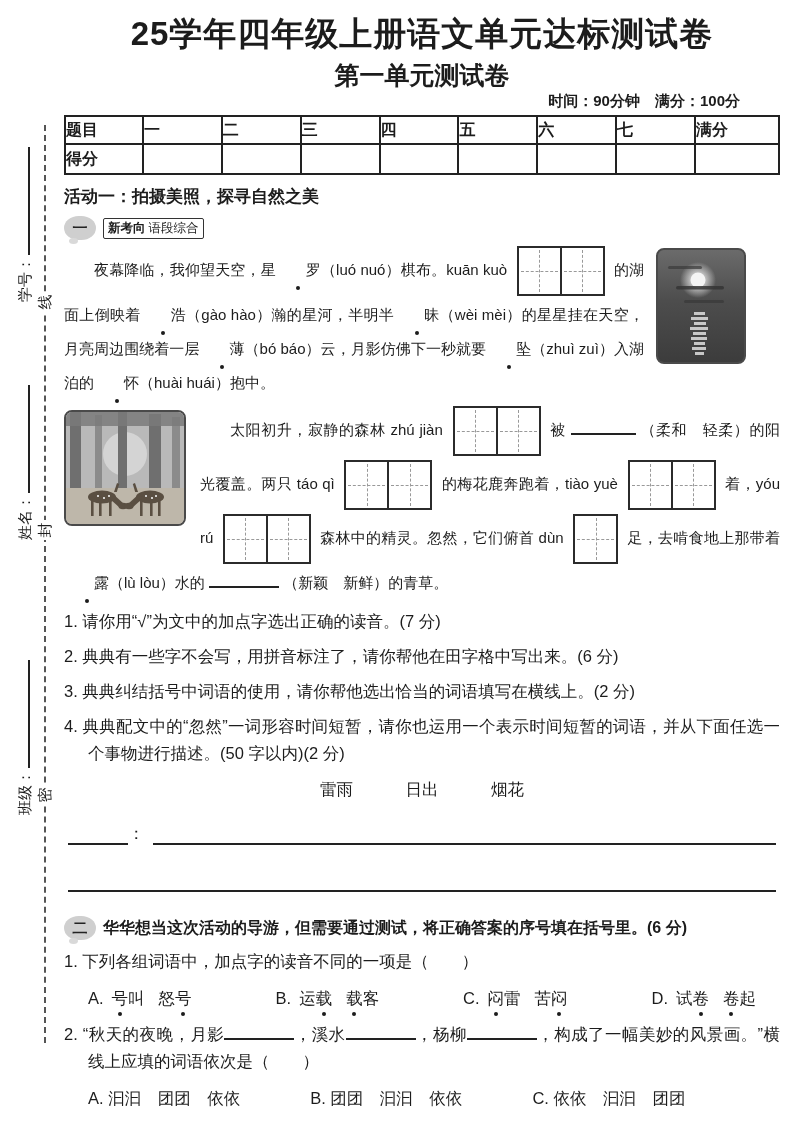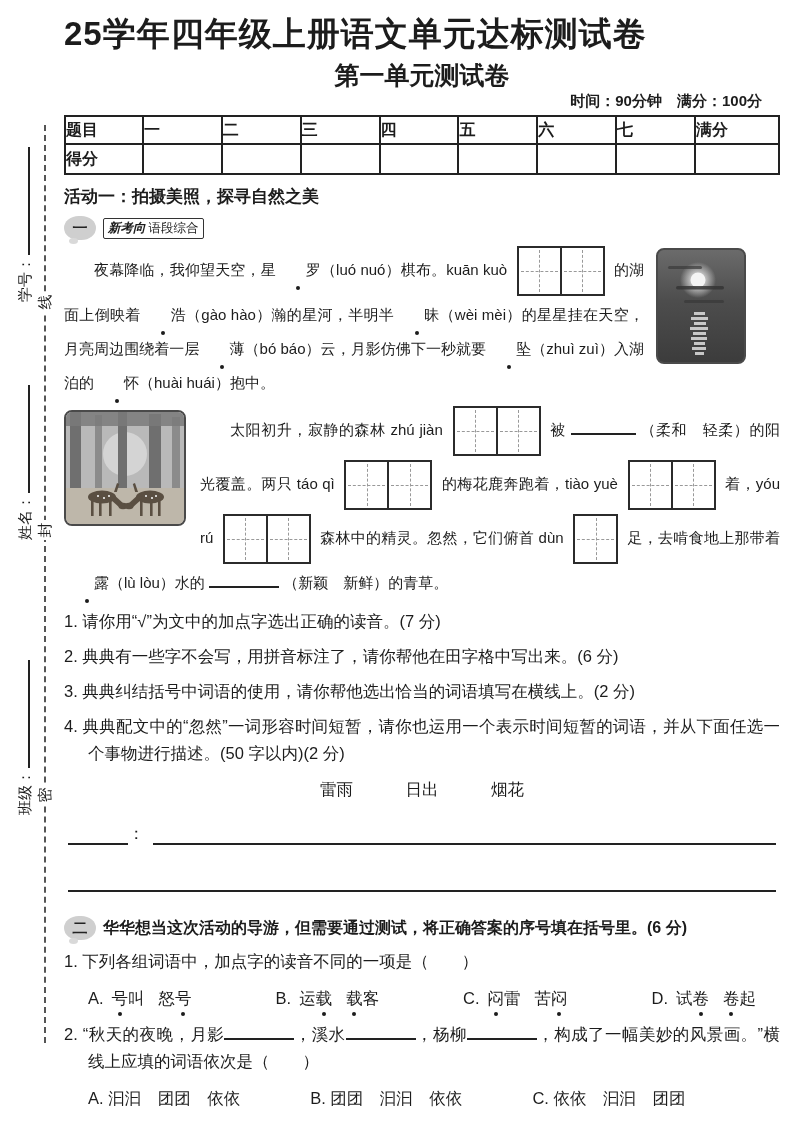--- a/index.html
+++ b/index.html
@@ -15,40 +15,40 @@
   .seal-rule { position:absolute; left:44px; top:125px; height:918px; border-left:2px dashed #555; z-index:1; }
   .vgroup { position:absolute; left:-60px; width:170px; height:24px; transform:rotate(-90deg);
             white-space:nowrap; font-size:15px; line-height:24px; z-index:2; }
   .vline { display:inline-block; width:108px; border-bottom:2px solid #222; height:14px; vertical-align:baseline; margin-left:2px; }
   .seal-ch { position:absolute; left:35px; width:20px; height:20px; line-height:20px; text-align:center;
              transform:rotate(-90deg); background:#fff; font-size:15px; z-index:3; }
 
   
   .content { position:absolute; left:64px; top:10px; width:716px; }
 
-  .title { text-align:left; font-size:33px; font-weight:bold; letter-spacing:1px; margin:2px 0 0; }
+  .title { text-align:center; font-size:33px; font-weight:bold; letter-spacing:1px; margin:2px 0 0; }
   .subtitle { text-align:center; font-size:25px; font-weight:bold; margin:2px 0 0; }
-  .meta { text-align:right; font-size:15px; font-weight:bold; margin:0 18px 4px 0; }
+  .meta { text-align:right; font-size:15px; font-weight:bold; margin:0 40px 4px 0; }
 
   table.score { width:100%; border-collapse:collapse; table-layout:fixed; }
   table.score td { border:2px solid #222; font-size:16px; font-weight:bold; height:26px; padding:0; }
   table.score tr.r2 td { height:28px; }
   table.score td.c0 { width:76px; }
   table.score td.c8 { width:82px; }
 
   .activity { text-align:left; font-size:17px; font-weight:bold; margin:10px 0 8px; }
 
   .sec-head { display:flex; align-items:flex-start; gap:7px; font-size:16px; font-weight:bold; line-height:24px; margin:6px 0 2px; }
   .badge { flex:0 0 auto; width:32px; height:24px; background:#cfcfcf; border-radius:55%/60%;
            text-align:center; line-height:24px; font-size:15px; color:#222; position:relative; }
   .badge::after { content:""; position:absolute; left:5px; bottom:-4px; width:9px; height:6px;
                   background:#d9d9d9; border-radius:50%; }
   .tag { flex:0 0 auto; border:1.5px solid #333; border-radius:2px; padding:0 4px; font-size:12.5px;
          line-height:19px; margin-top:2px; white-space:nowrap; background:#fff; }
-  .tag .t1 { font-style:italic; font-weight:bold; margin-right:3px; }
+  .tag .t1 { font-weight:bold; margin-right:3px; }
   .tag .t2 { font-weight:normal; }
   .sec-stem { flex:1 1 auto; }
 
   .para { font-size:15px; line-height:34px; text-align:justify; }
   .p1 { text-indent:2em; margin:4px 0 2px; }
   .p2 { text-indent:2em; margin:4px 0 2px; }
 
   .photo { border:2px solid #4a4a4a; border-radius:8px; overflow:hidden; background:#555; }
   .photo svg { display:block; }
   .ph-moon { float:right; width:86px; height:112px; margin:4px 34px 6px 12px; }

